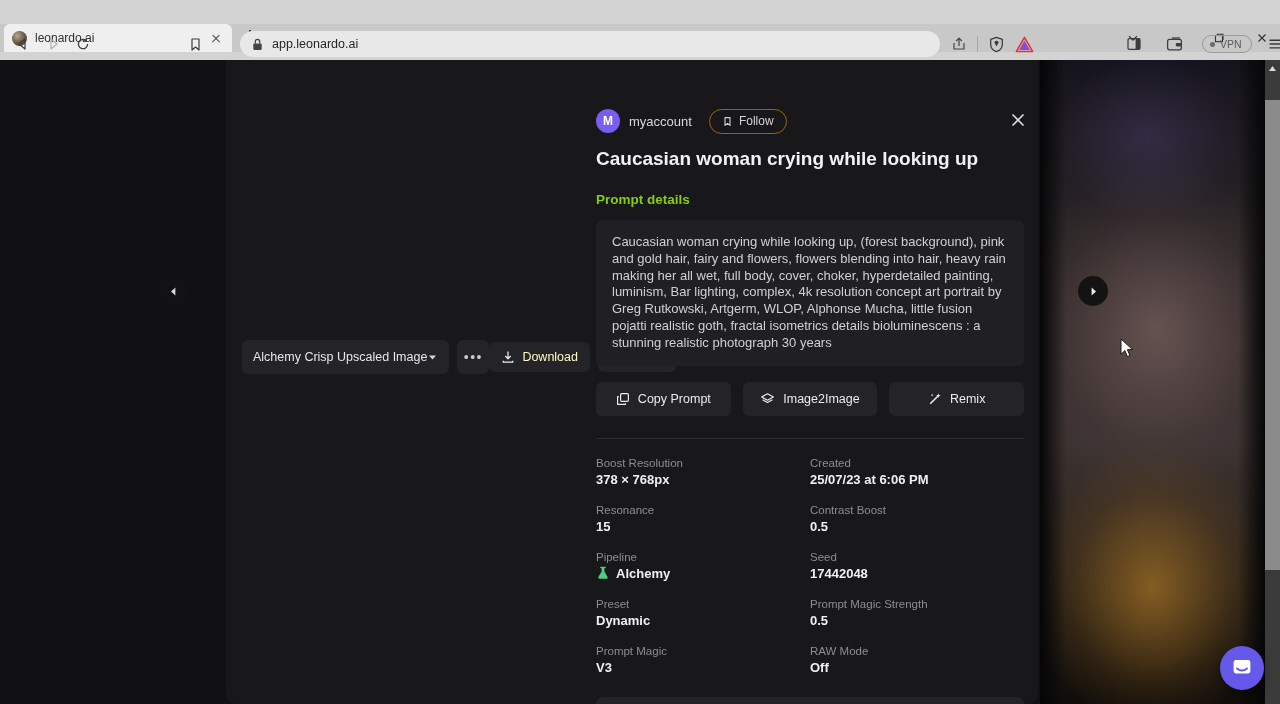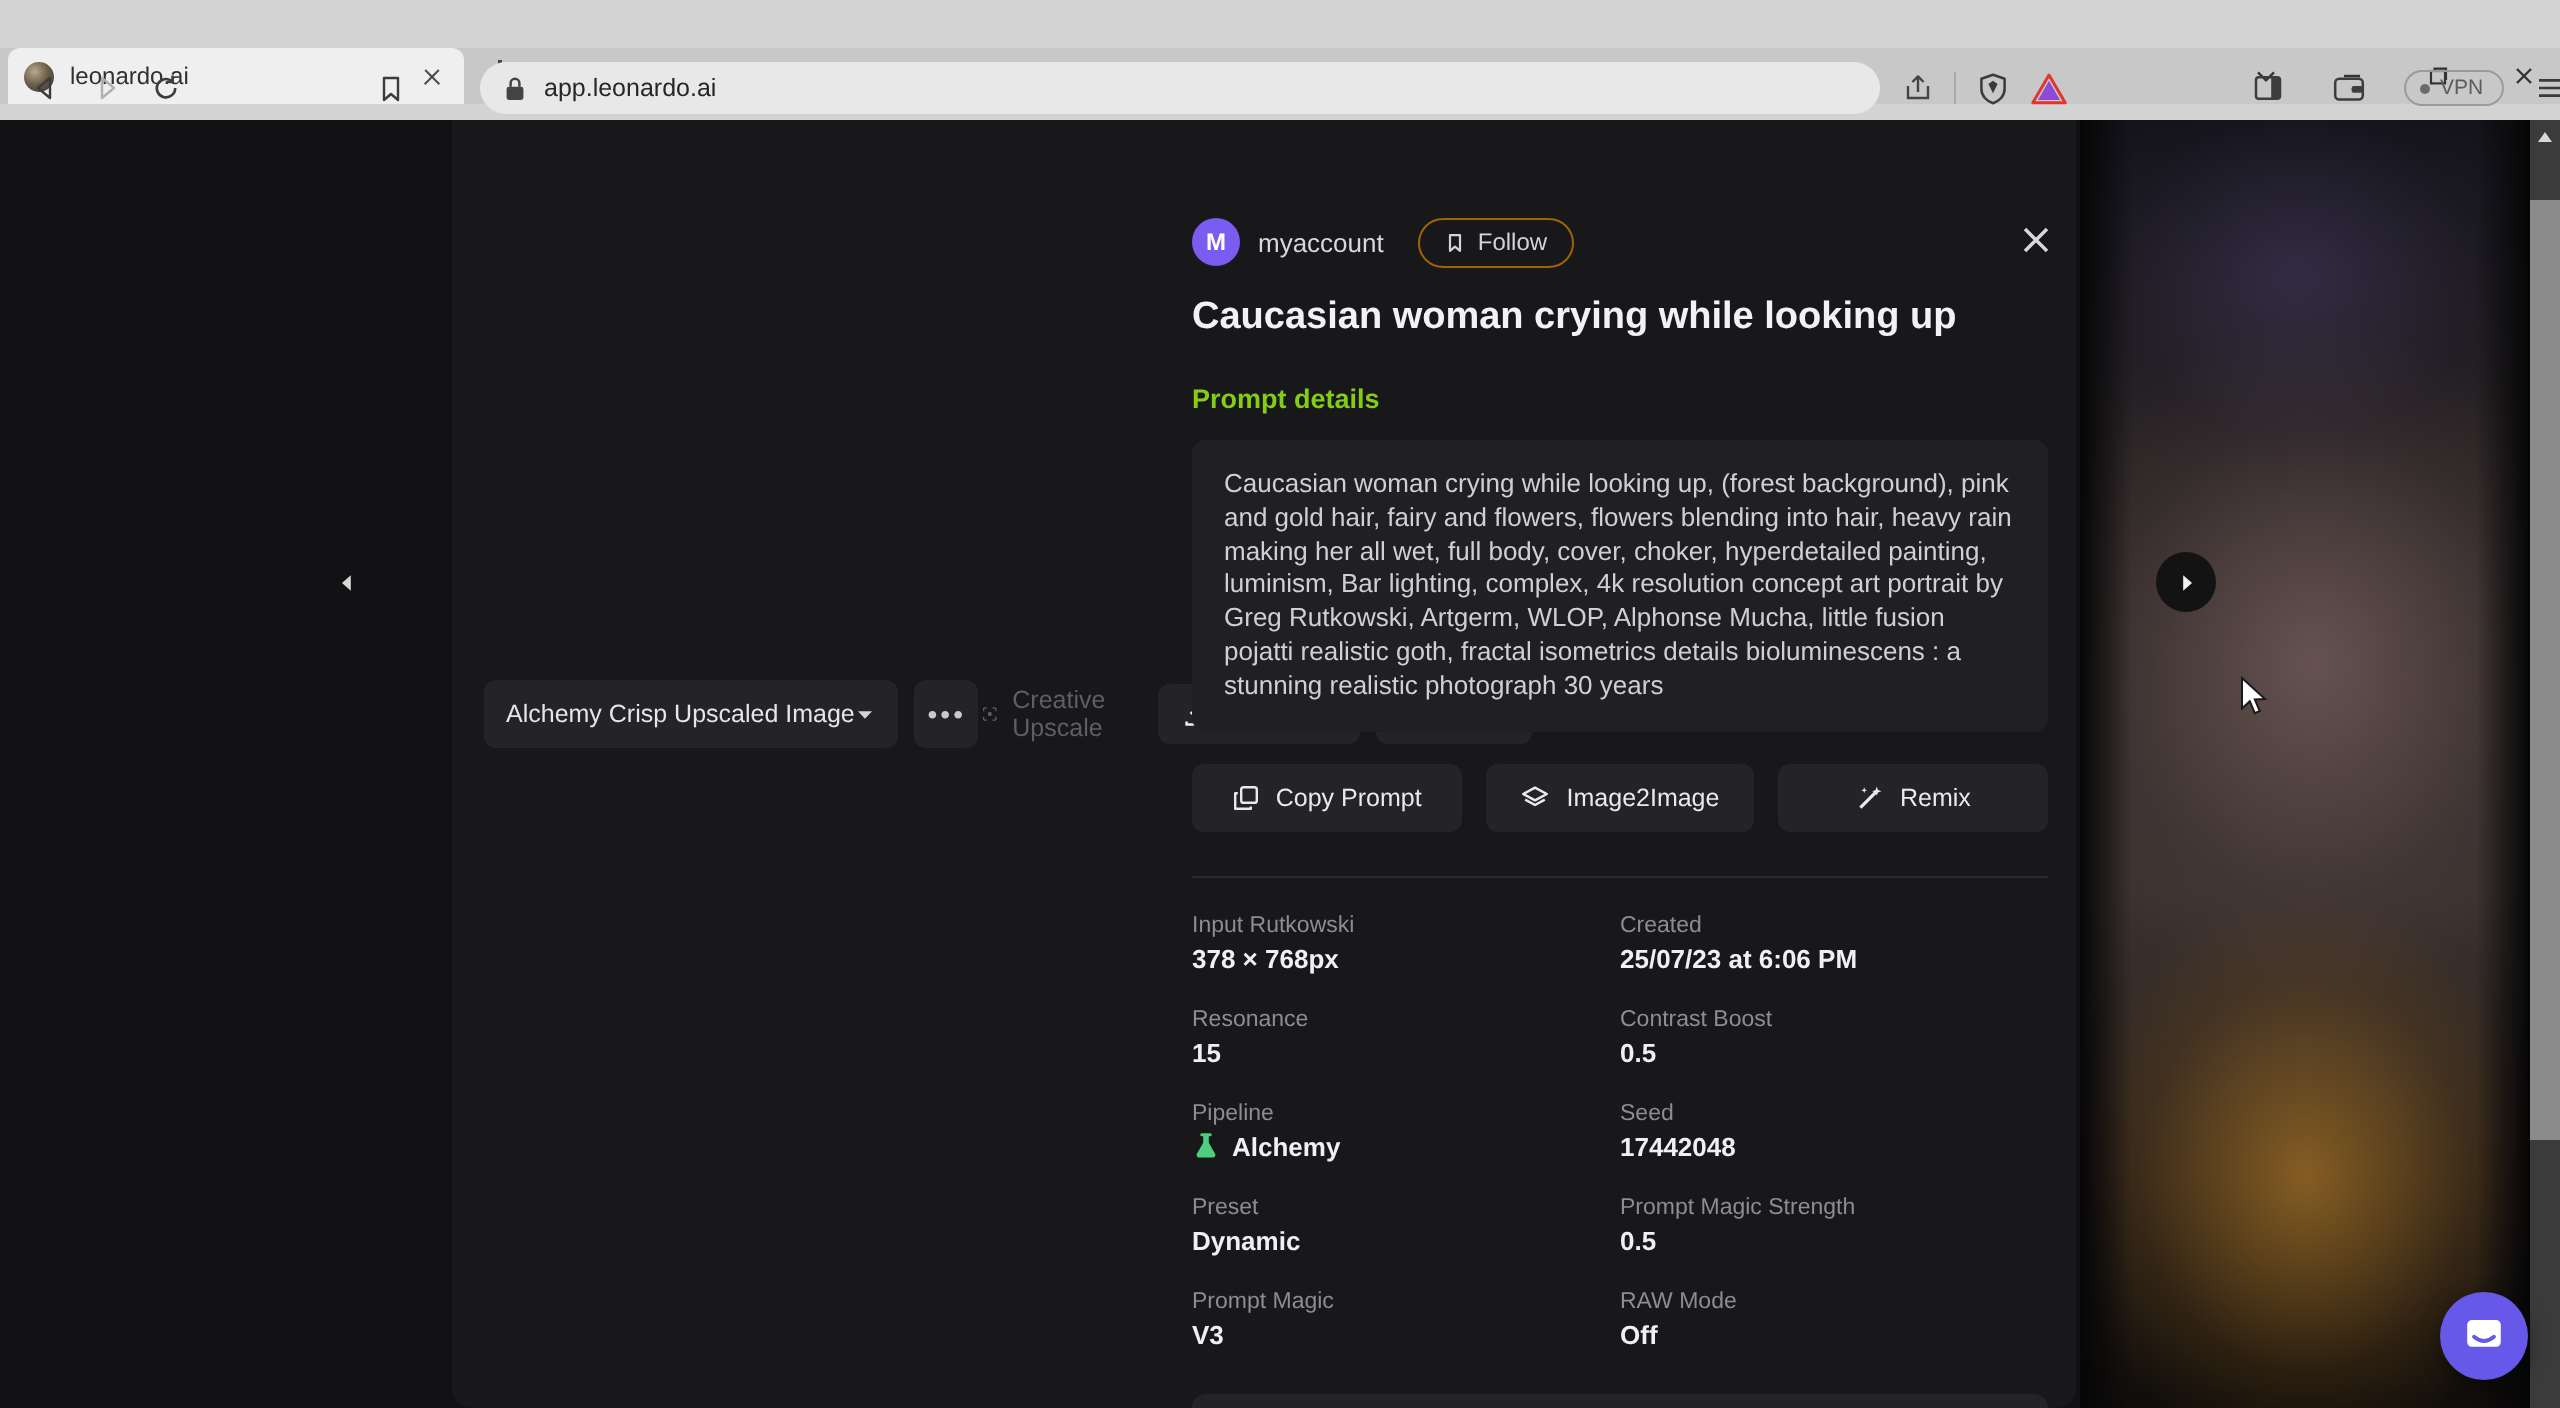--- a/index.html
+++ b/index.html
@@ -551,27 +551,20 @@
           <svg width="11" height="11" viewBox="0 0 11 11">
             <path d="M2 3.6 L5.5 7.4 L9 3.6 Z" fill="#d5d5d8"></path>
           </svg>
         </div>
         <div id="more-btn">
           <span>•••</span>
         </div>
       </div>
 
       <div id="action-row">
-        <div class="act-btn" id="creative-upscale">
-          <svg width="14" height="14" viewBox="0 0 14 14">
-            <path d="M1.5 1.5 H4.5 M1.5 1.5 V4.5 M12.5 1.5 H9.5 M12.5 1.5 V4.5 M1.5 12.5 H4.5 M1.5 12.5 V9.5 M12.5 12.5 H9.5 M12.5 12.5 V9.5" stroke="#5e5e64" stroke-width="1.2" fill="none"></path>
-            <rect x="5.4" y="5.4" width="3.2" height="3.2" fill="#5e5e64"></rect>
-          </svg>
-          <span>Creative Upscale</span>
-        </div>
         <div class="act-btn" id="download-btn">
           <svg width="14" height="14" viewBox="0 0 14 14">
             <path d="M7 1.6 V8.6 M4.3 6 L7 8.8 L9.7 6" fill="none" stroke="#eceef0" stroke-width="1.25" stroke-linejoin="round"></path>
             <path d="M2.3 10.8 V12.2 H11.7 V10.8" fill="none" stroke="#eceef0" stroke-width="1.25"></path>
           </svg>
           <span>Download</span>
         </div>
         <div class="act-btn" id="share-btn">
           <svg width="14" height="14" viewBox="0 0 14 14">
             <path d="M11 7.6 V11.8 H2.4 V3.2 H6.6" fill="none" stroke="#eceef0" stroke-width="1.25" stroke-linejoin="round"></path>
@@ -629,21 +622,21 @@
             <path d="M4.1 1.6 L4.5 2.7 L5.6 3.1 L4.5 3.5 L4.1 4.6 L3.7 3.5 L2.6 3.1 L3.7 2.7 Z" fill="#eaeaec"></path>
           </svg>
           <span>Remix</span>
         </div>
       </div>
 
       <div id="meta-divider"></div>
 
       <div id="meta-grid">
         <div>
-          <div class="meta-label">Input Rutkowski</div>
+          <div class="meta-label">Boost Resolution</div>
           <div class="meta-value">378 × 768px</div>
         </div>
         <div>
           <div class="meta-label">Created</div>
           <div class="meta-value">25/07/23 at 6:06 PM</div>
         </div>
         <div>
           <div class="meta-label">Resonance</div>
           <div class="meta-value">15</div>
         </div>

